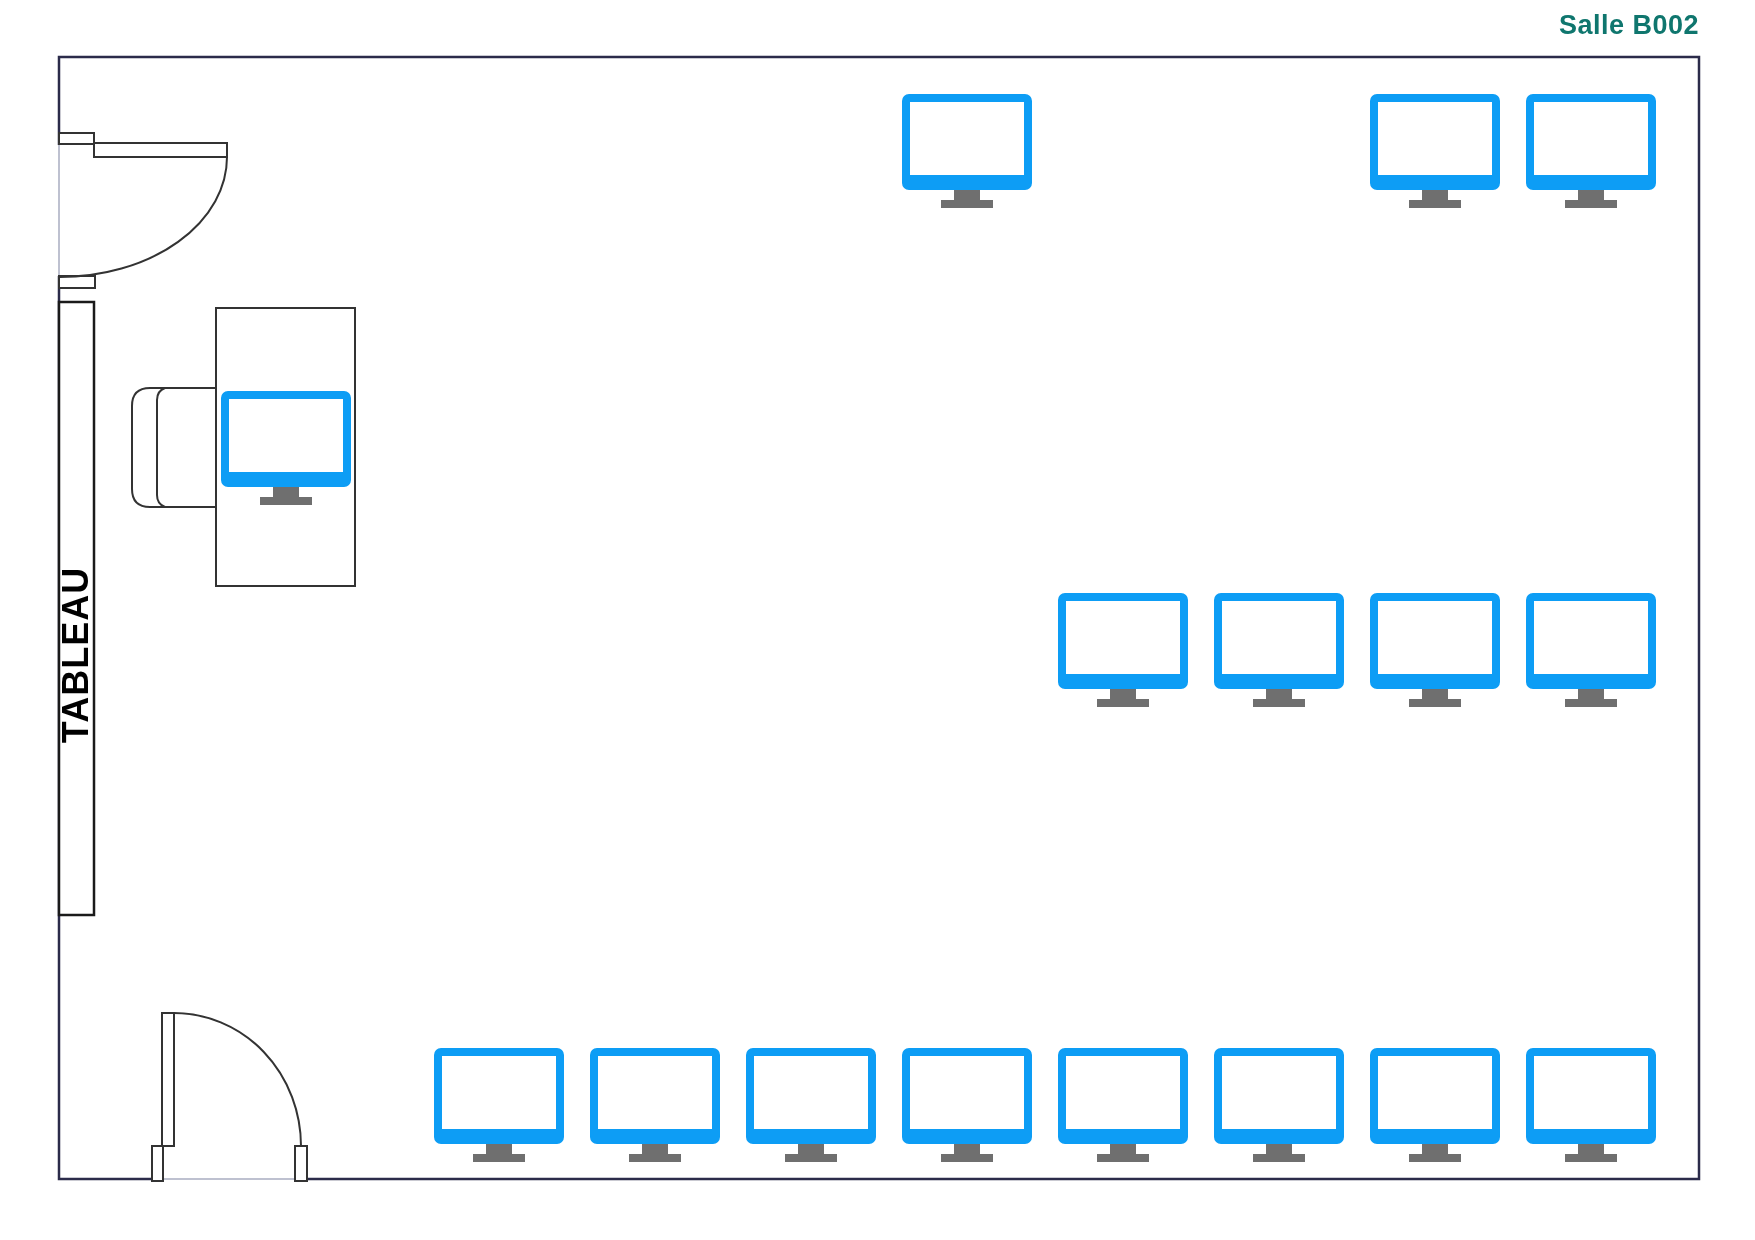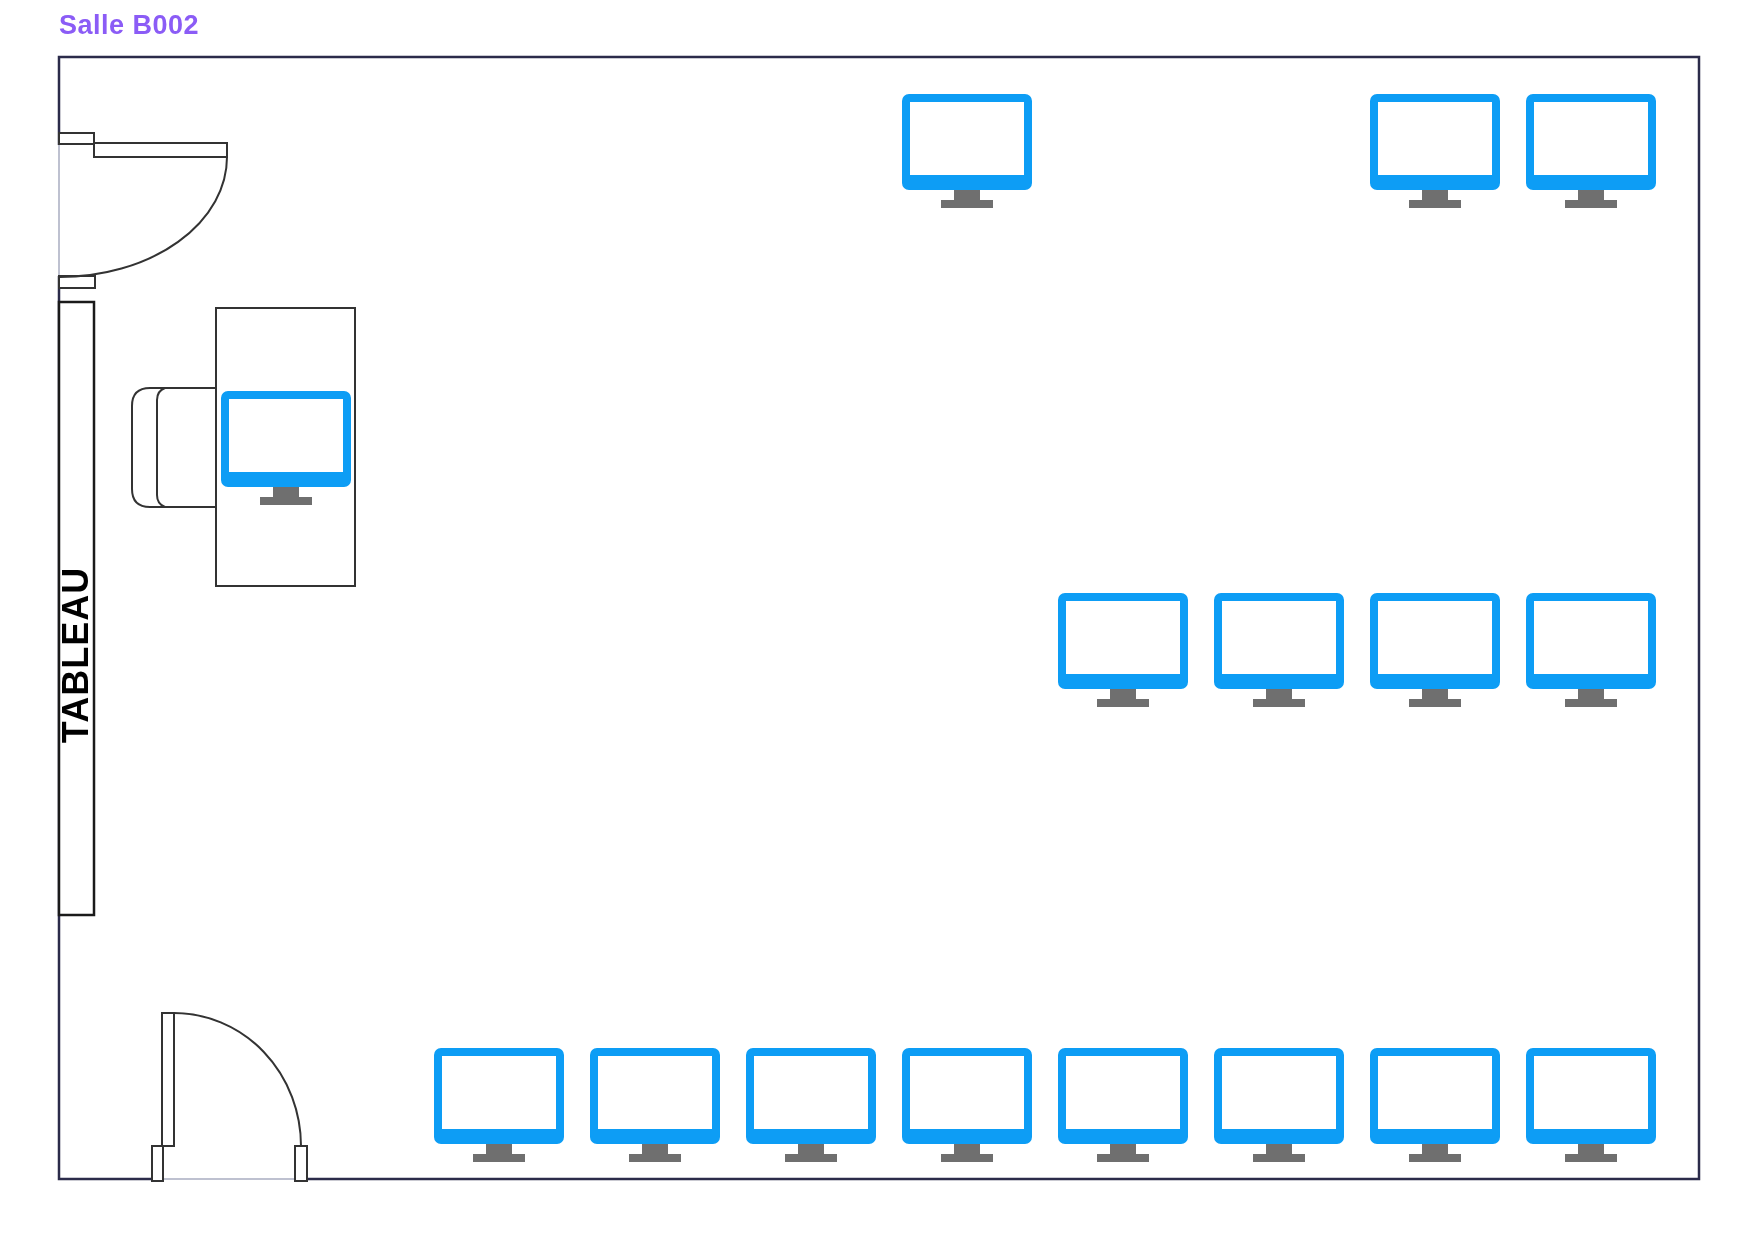--- a/index.html
+++ b/index.html
@@ -9,24 +9,24 @@
     height: 1240px;
     background: #ffffff;
     font-family: "Liberation Sans", sans-serif;
     overflow: hidden;
   }
   .room-title {
     position: absolute;
     top: 10px;
     left: 59px;
     width: 1640px;
-    text-align: left;
+    text-align: right;
     font-size: 27px;
     font-weight: 700;
-    color: #8b5cf6;
+    color: #0f766e;
     letter-spacing: 0.5px;
   }
   .plan-svg { position: absolute; top: 0; left: 0; }
 
   .wall-stroke   { fill: none; stroke: var(--wall, #2B2B4A); stroke-width: 2.5; }
   .line-stroke   { fill: #ffffff; stroke: var(--line, #333333); stroke-width: 2; }
   .line-open     { fill: none;    stroke: var(--line, #333333); stroke-width: 2; }
   .threshold-gap { fill: #ffffff; stroke: none; }
   .threshold-ln  { stroke: var(--threshold, #A8ACC0); stroke-width: 1.5; }
   .board-rect    { fill: #ffffff; stroke: #1a1a1a; stroke-width: 2.5; }

